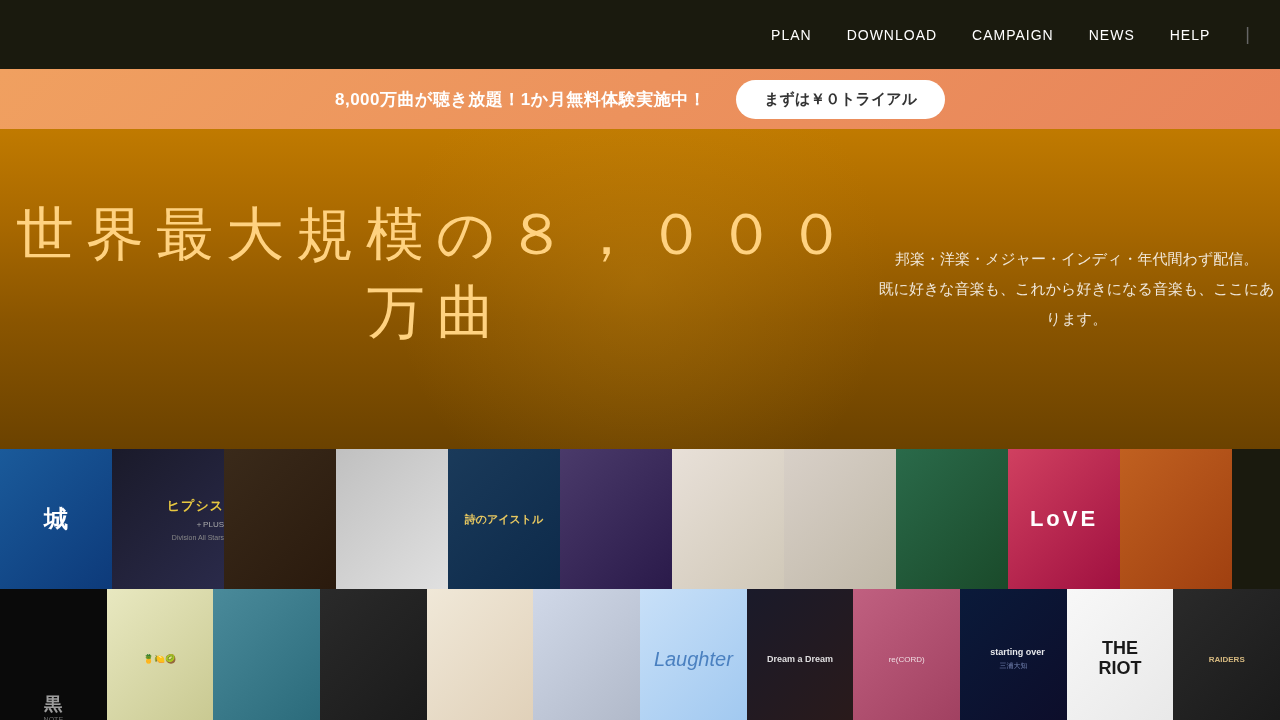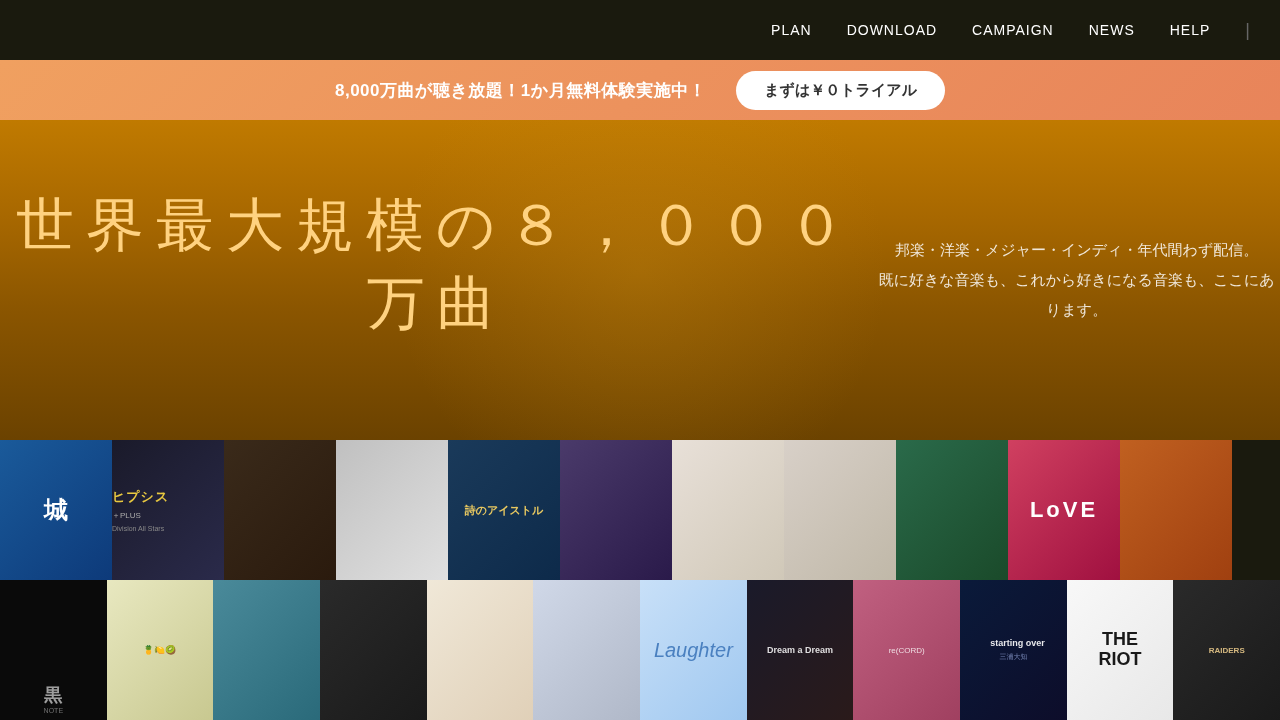--- a/index.html
+++ b/index.html
@@ -1,21 +1,21 @@
 <!DOCTYPE html>
 <html><head>
   <meta charset="utf-8">
   <style>
     * { margin: 0; padding: 0; box-sizing: border-box; }
     body { width: 1280px; height: 720px; overflow: hidden; font-family: 'Helvetica Neue', Arial, sans-serif; background: #1a1a0e; }
 
     
     .nav-bar {
       background: #1a1a0e;
-      height: 60px;
+      height: 69px;
       display: flex;
       align-items: center;
       justify-content: flex-end;
       padding: 0 30px;
       gap: 35px;
     }
     .nav-item {
       color: #ffffff;
       font-size: 14px;
       font-weight: 500;
@@ -204,21 +204,21 @@
   <div class="album-row row1">
     <div class="album-cell c1">
       <div class="album-cell-content">
         <div style="background:linear-gradient(135deg,#1a5a9a,#0d3a7a);width:100%;height:100%;display:flex;align-items:center;justify-content:center;">
           <span style="color:#fff;font-size:24px;font-weight:bold;">城</span>
         </div>
       </div>
     </div>
     <div class="album-cell" style="background:linear-gradient(135deg,#1a1a2a,#2a2a4a);">
       <div class="album-cell-content">
-        <div style="width:100%;height:100%;display:flex;flex-direction:column;align-items:flex-start;justify-content:center;gap:4px;">
+        <div style="width:100%;height:100%;display:flex;flex-direction:column;align-items:flex-end;justify-content:center;gap:4px;">
           <span style="color:#e8c840;font-size:13px;font-weight:900;letter-spacing:1px;">ヒプシス</span>
           <span style="color:#aaa;font-size:8px;">＋PLUS</span>
           <span style="color:#888;font-size:7px;">Division All Stars</span>
         </div>
       </div>
     </div>
     <div class="album-cell c4">
       <div class="album-cell-content" style="background:linear-gradient(135deg,#3a2a1a,#2a1a0d);">
         <span style="color:rgba(255,200,100,0.7);font-size:14px;"></span>
       </div>

